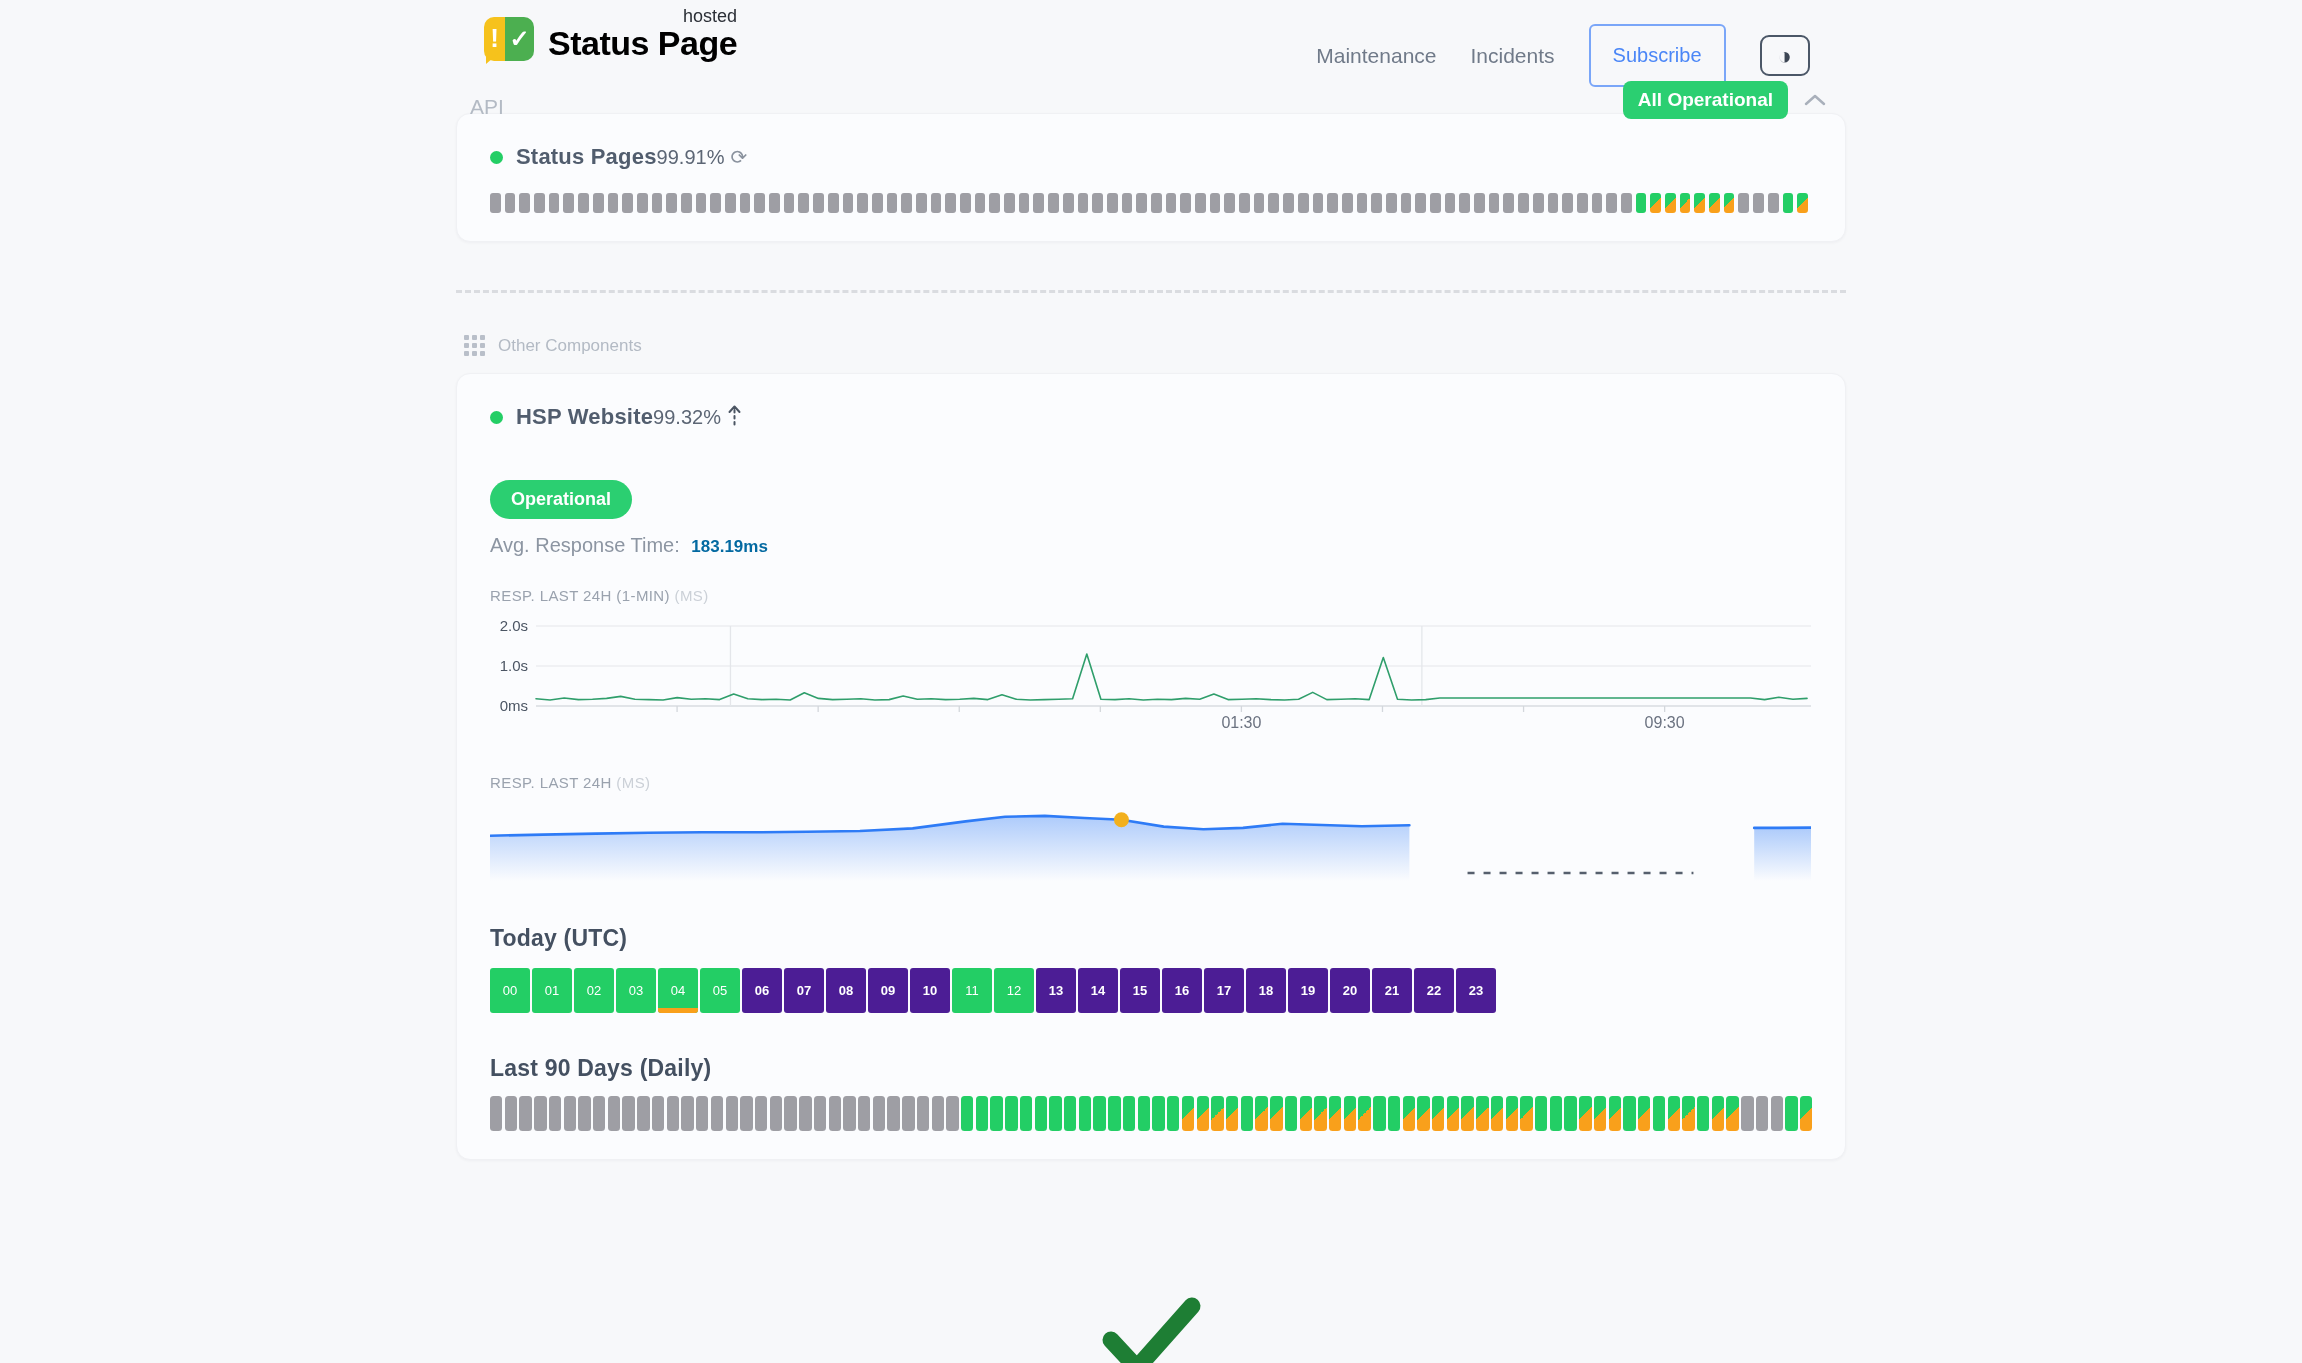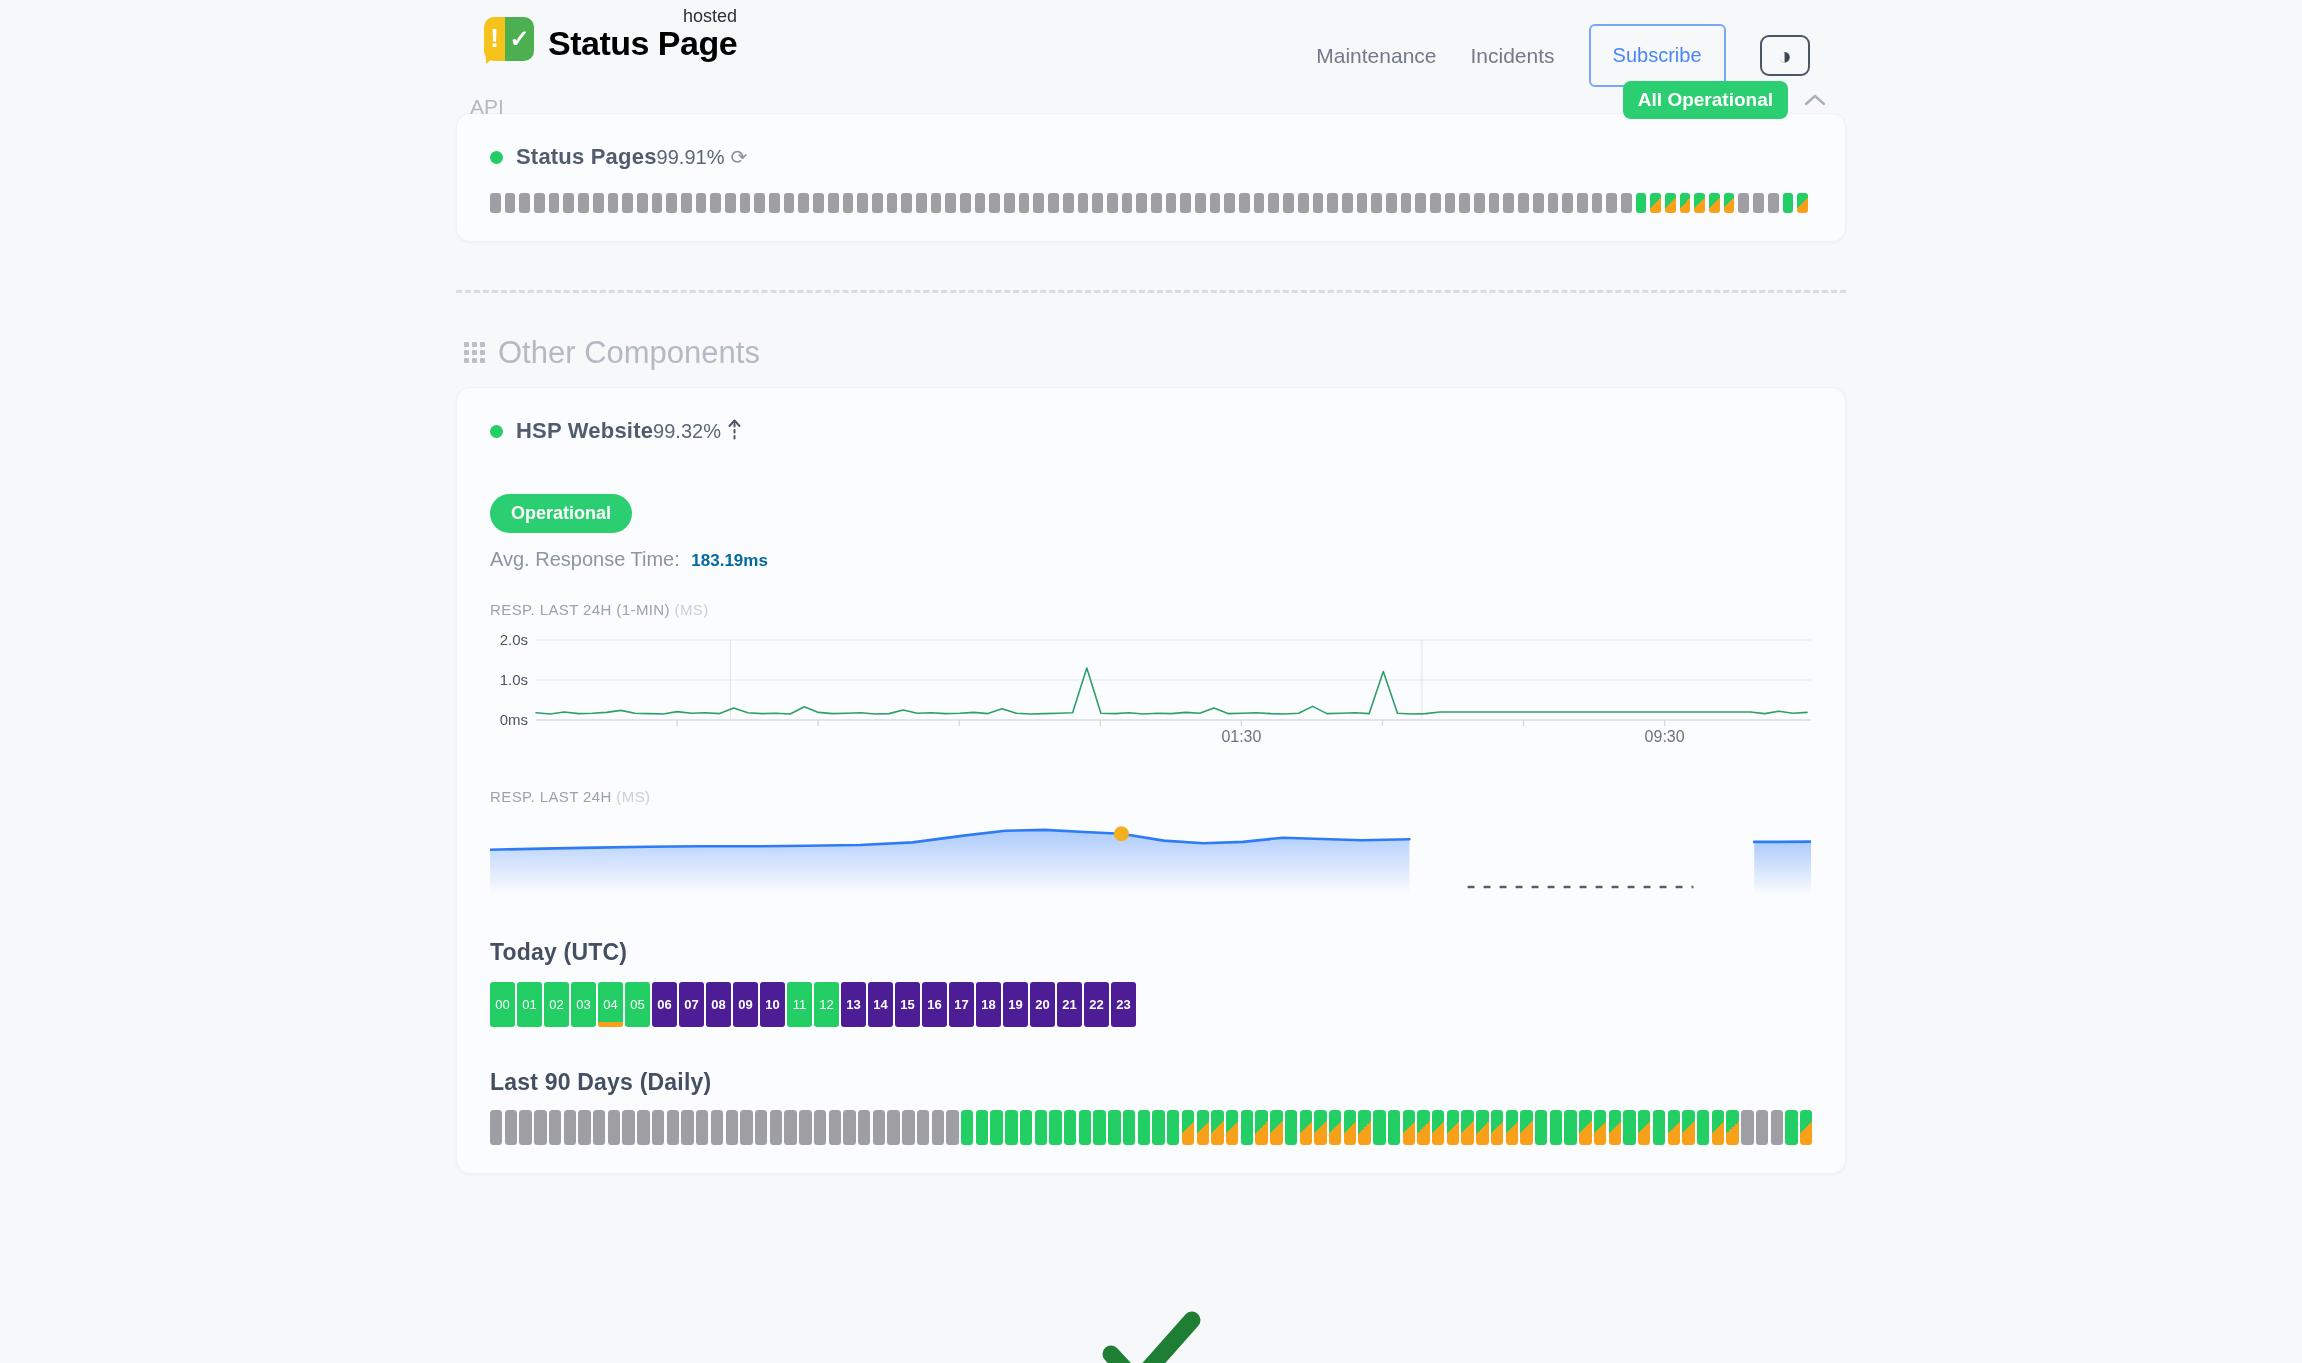--- a/index.html
+++ b/index.html
@@ -50,36 +50,36 @@
   .bars-lg { gap:2.3px; margin-top:14px; }
   .bars-lg .ubar { width:12.5px; height:35px; border-radius:3.5px; }
   .ubar { cursor:pointer; }
   .ubar-gray { background:#9e9ea4; }
   .ubar-green { background:#23ce65; }
   .ubar-split { background:linear-gradient(135deg,#23ce65 0 50%,#f9a01b 50% 100%); }
 
   .dashed-divider { border-top:3px dashed #dadce0; margin:48px 0 42px 0; }
 
   .section-head { display:flex; align-items:center; gap:12px; margin-left:8px; margin-bottom:22px; }
-  .section-head-label { font-size:31px; color:#b3bac4;text-align:right; }
+  .section-head-label { font-size:17px; color:#b3bac4;text-align:right; }
 
   
   .op-badge { display:inline-block; background:#2bcf71; color:#fff; font-size:18px; font-weight:bold; border-radius:999px; padding:9px 21px; margin-top:50px; }
   .avg-row { margin-top:15px; font-size:20px; color:#8c95a2; }
   .avg-val { font-size:17px; font-weight:bold; color:#0369a1; margin-left:6px; }
   .resp-label { margin-top:30px; font-size:15px; letter-spacing:0.4px; color:#9aa2ae; }
   .resp-label .unit { color:#cbd0d7; }
   .chart1-wrap { margin-top:10px; }
   .chart2-wrap { margin-top:12px; }
   .resp-label-2 { margin-top:38px; }
 
   .sub-head { font-size:23px; color:#445061; font-weight:bold; letter-spacing:0.2px; }
   .today-head { margin-top:34px; }
   .hours { display:flex; gap:2px; margin-top:16px; }
-  .hour { position:relative; width:25px; height:45px; border-radius:3px; display:flex; align-items:center; justify-content:center; overflow:hidden; cursor:pointer; }
+  .hour { position:relative; width:40px; height:45px; border-radius:3px; display:flex; align-items:center; justify-content:center; overflow:hidden; cursor:pointer; }
   .hour span { color:#fff; font-size:13px; }
   .hour-up { background:#23ce65; }
   .hour-idle { background:#4c1d95;font-weight:bold; }
   .hour-flag { position:absolute; bottom:0; left:0; right:0; height:5px; background:#f9a01b; }
   .last90-head { margin-top:42px; }
 
   
   .footer { text-align:center; margin-top:128px; padding-bottom:60px; }
 </style>
 </head>

